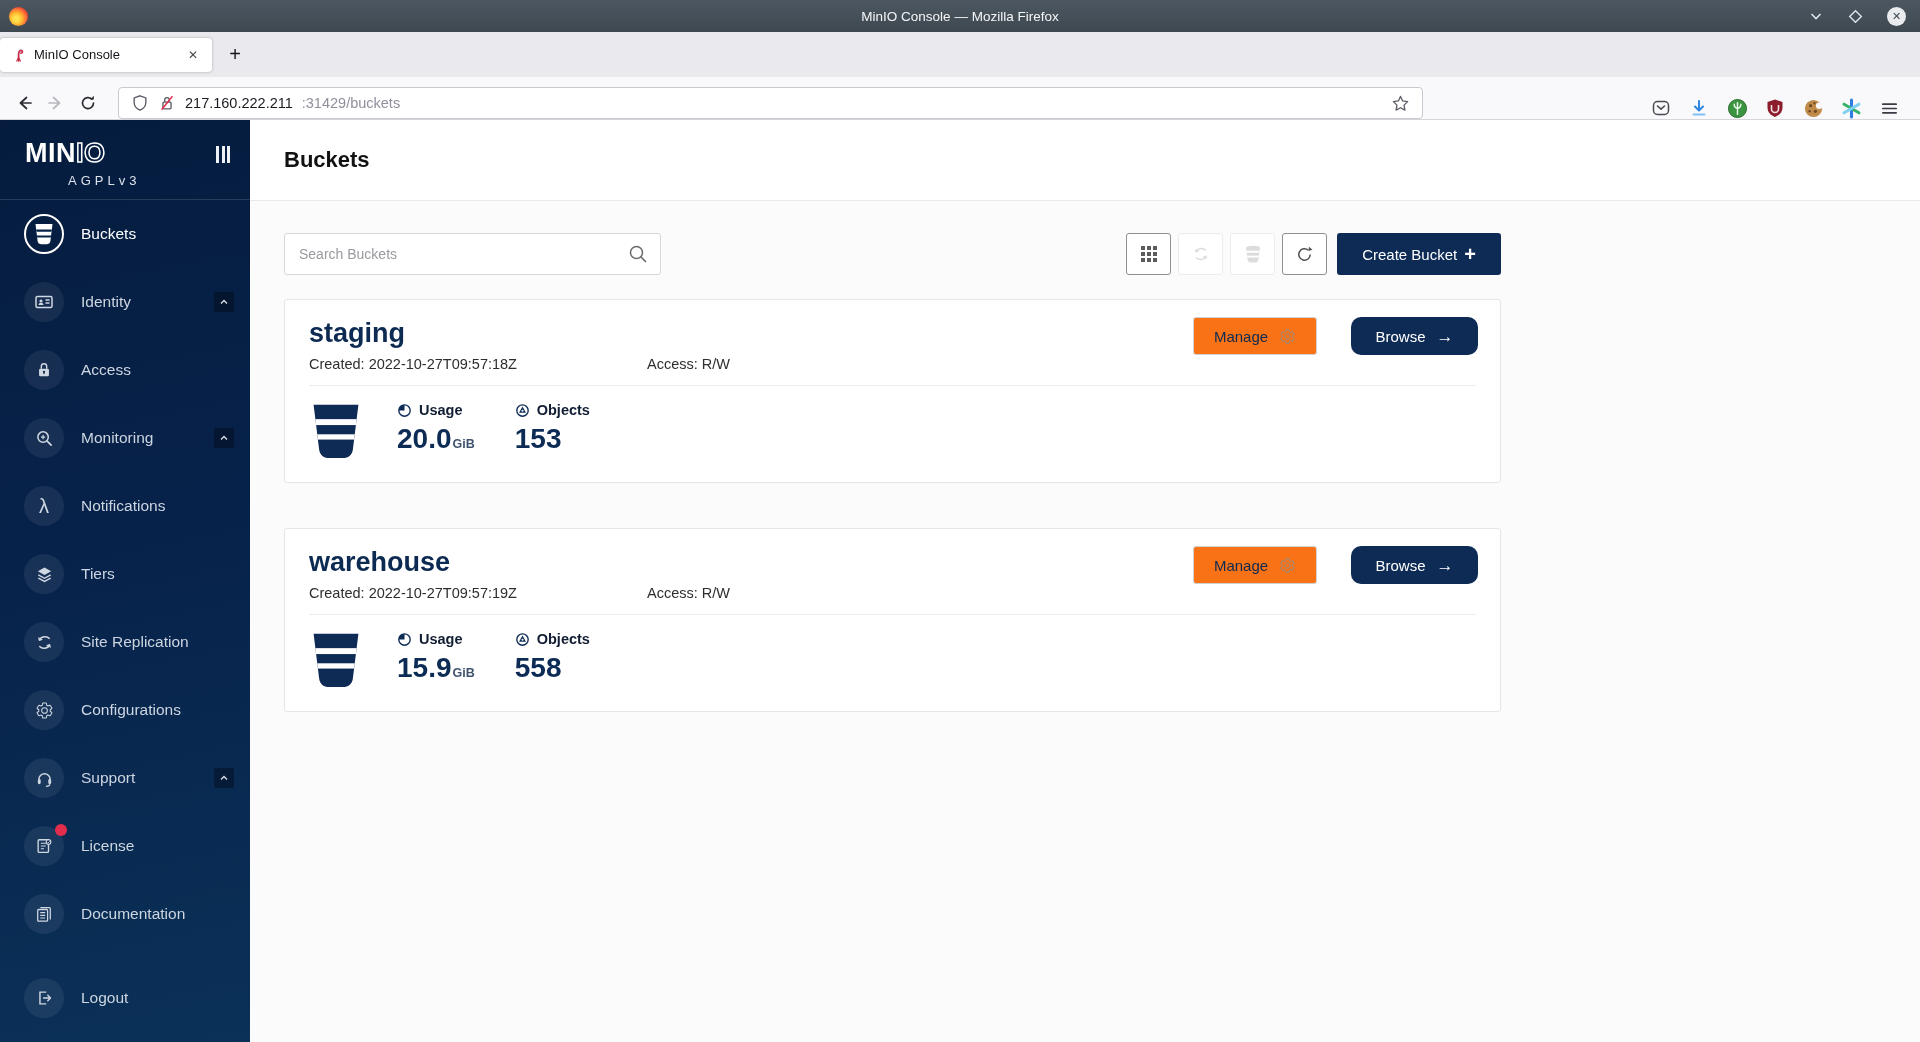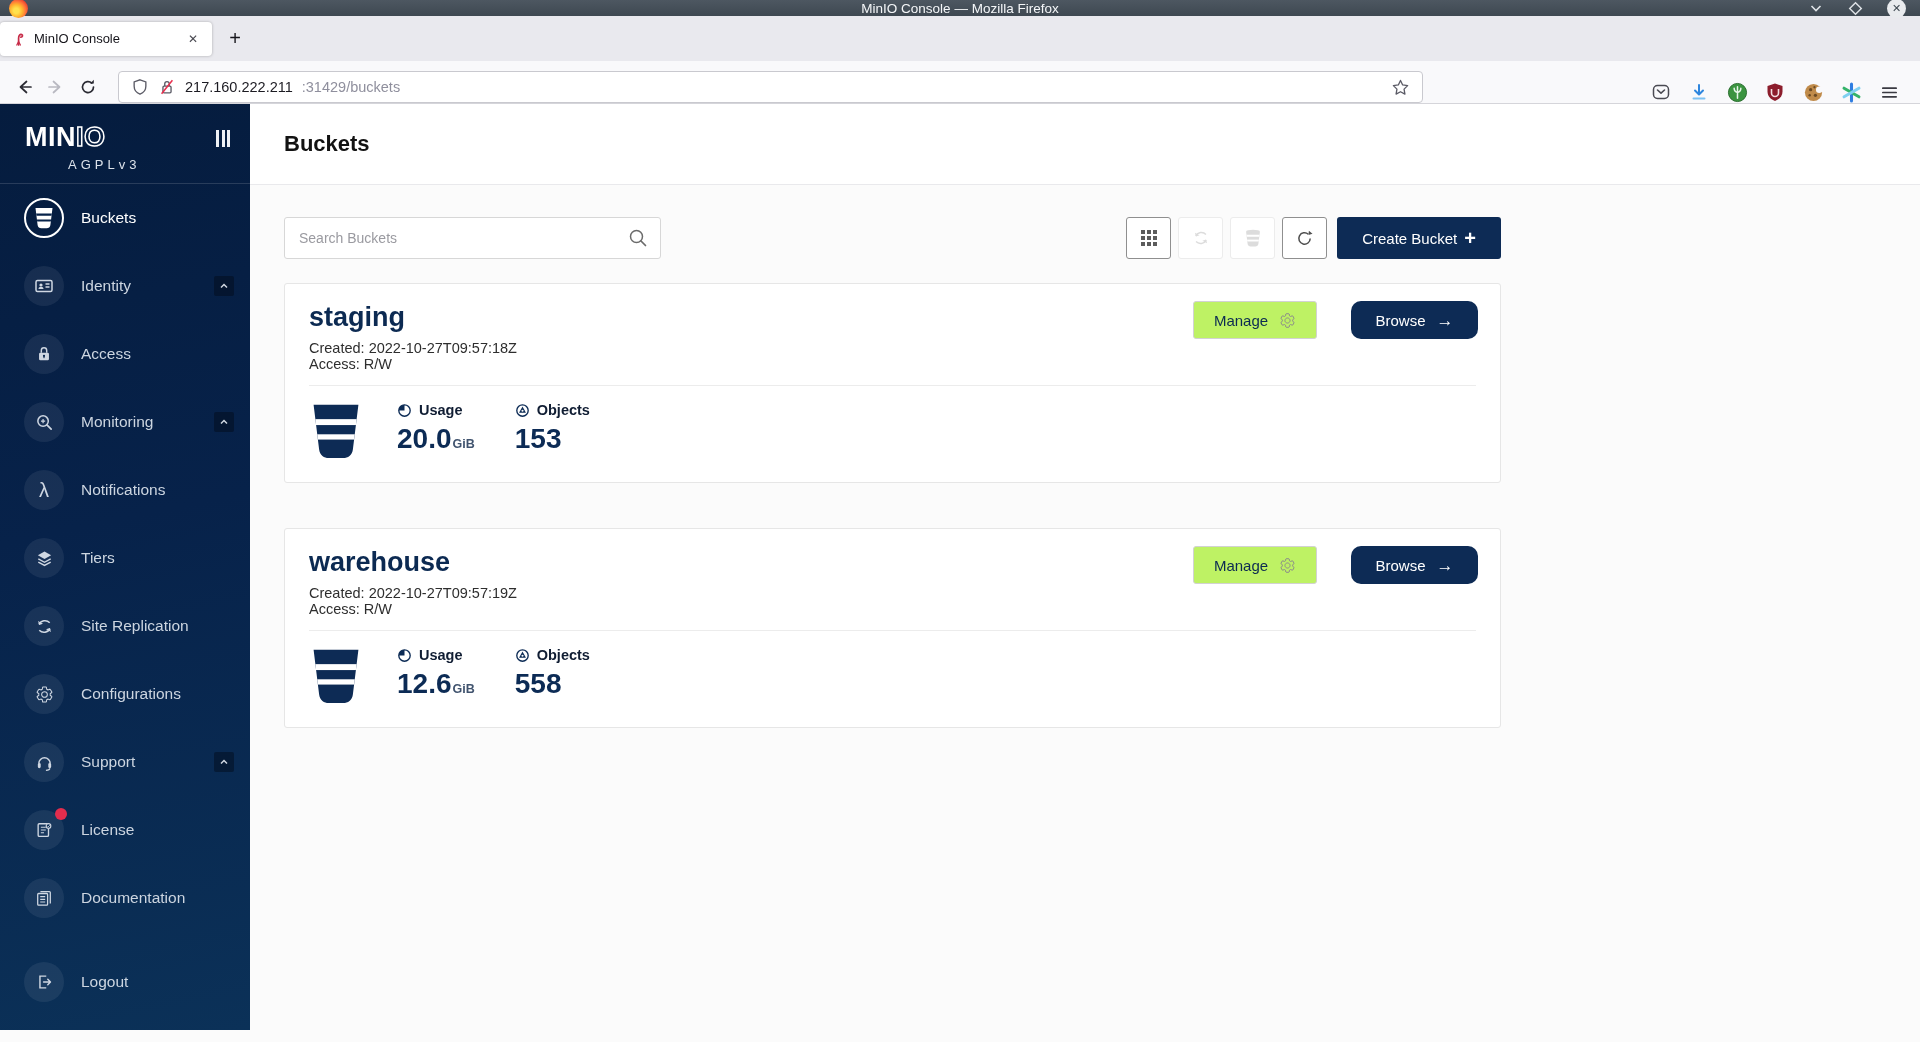--- a/index.html
+++ b/index.html
@@ -1,20 +1,20 @@
 <!DOCTYPE html>
 <html><head>
 <meta charset="utf-8">
 <style>
   * { margin:0; padding:0; box-sizing:border-box; }
   html,body { width:1920px; height:1042px; overflow:hidden;
     font-family:"Liberation Sans","DejaVu Sans",sans-serif; background:#fbfbfb; }
 
   
-  .titlebar { height:16px; background:linear-gradient(#4d5761,#3e4851);
+  .titlebar { height:32px; background:linear-gradient(#4d5761,#3e4851);
     display:flex; align-items:center; position:relative; color:#f4f6f8; }
   .ff-logo { width:19px; height:19px; margin-left:9px; border-radius:50%;
     background:radial-gradient(circle at 38% 62%, #ffe14d 0 16%, #ffb22e 38%, #ff7139 58%, #e23b2e 78%, #b5324f 95%); z-index:1; }
   .win-title { position:absolute; left:0; right:0; text-align:center; font-size:13.5px; }
   .win-controls { margin-left:auto; margin-right:14px; display:flex; align-items:center; gap:24px; z-index:1; }
   .win-close { width:19px; height:19px; border-radius:50%; background:#e9ebee;
     color:#3e4851; font-size:11px; font-weight:700; display:flex; align-items:center; justify-content:center; }
 
   .tabbar { height:45px; background:#e9e9ee; display:flex; align-items:center; }
   .tab { width:212px; height:34px; background:#fff; border-radius:4px;
@@ -84,24 +84,24 @@
   .tool-btn.disabled { border-color:#ececec; cursor:default; }
   .create-btn { margin-left:10px; width:164px; height:42px; background:#0d2b55; color:#fff;
     border:none; border-radius:3px; font-size:15px; display:flex; align-items:center;
     justify-content:center; gap:7px; cursor:pointer; font-family:inherit; }
   .create-btn .plus { font-size:20px; font-weight:700; line-height:1; }
 
   .card { width:1217px; background:#fff; border:1px solid #e6e6e6; border-radius:3px;
     margin-top:24px; padding:14px 24px 22px; position:relative; }
   .card + .card { margin-top:45px; }
   .bucket-name { font-size:27px; font-weight:700; color:#0c2a52; margin:4px 0 7px; }
-  .meta { display:flex; font-size:14.5px; color:#2e2e2e;flex-direction:column; }
+  .meta { display:flex; font-size:14.5px; color:#2e2e2e; }
   .meta .created { width:338px; }
   .card-actions { position:absolute; top:17px; right:22px; display:flex; gap:6px; }
-  .btn-manage { width:124px; height:38px; background:#bef264; border:1px solid #d2d2d2;
+  .btn-manage { width:124px; height:38px; background:#f97316; border:1px solid #d2d2d2;
     border-radius:3px; color:#0c2a52; font-size:15px; display:flex; align-items:center;
     justify-content:center; gap:11px; cursor:pointer; font-family:inherit; }
   .btn-browse { width:127px; height:38px; background:#0d2b55; border:none; border-radius:10px;
     color:#fff; font-size:15px; display:flex; align-items:center; justify-content:center;
     gap:11px; cursor:pointer; font-family:inherit;margin-left:28px; }
   .btn-browse .arrow { font-size:17px; line-height:1; }
   .card hr { border:none; border-top:1px solid #ececec; margin:13px 0 0; }
   .card-stats { display:flex; align-items:flex-start; margin-top:16px; }
   .stat { margin-left:34px; }
   .stat + .stat { margin-left:40px; }
@@ -541,21 +541,21 @@
               <rect x="0" y="24.5" width="40" height="4" fill="#fff" clip-path="url(#bk2)"></rect>
             </svg>
           <div class="stat">
             <div class="stat-label">
               <svg width="15" height="15" viewBox="0 0 20 20">
                   <circle cx="10" cy="10" r="7.6" fill="none" stroke="#0c2b55" stroke-width="1.8"></circle>
                   <path d="M10 10 L10 2.4 A7.6 7.6 0 0 0 2.4 10 Z" fill="#0c2b55"></path>
                 </svg>
               <span>Usage</span>
             </div>
-            <div class="stat-value"><span>12.6</span><span class="unit">GiB</span></div>
+            <div class="stat-value"><span>15.9</span><span class="unit">GiB</span></div>
           </div>
           <div class="stat">
             <div class="stat-label">
               <svg width="15" height="15" viewBox="0 0 20 20">
                   <circle cx="10" cy="10" r="7.6" fill="none" stroke="#0c2b55" stroke-width="1.8"></circle>
                   <path d="M10 4.8 L14.6 13 H5.4 Z" fill="#0c2b55"></path>
                   <circle cx="10" cy="10.4" r="1.4" fill="#fff"></circle>
                 </svg>
               <span>Objects</span>
             </div>

